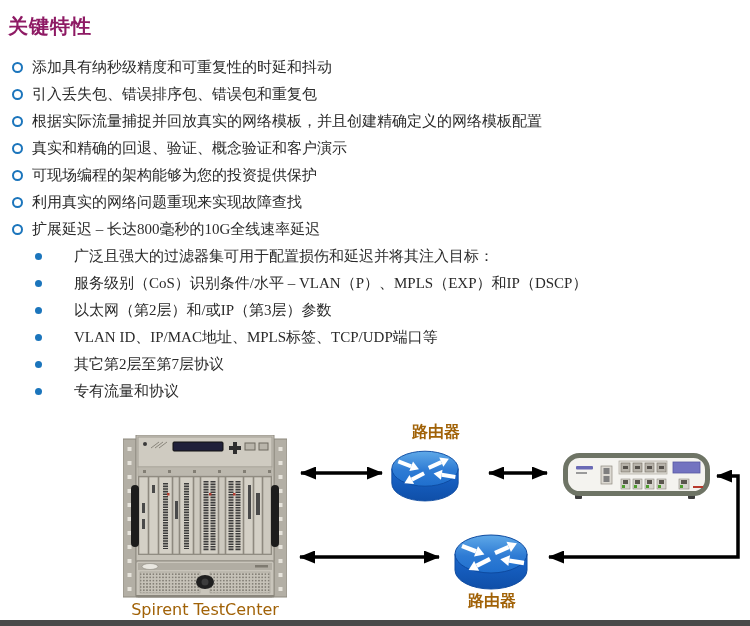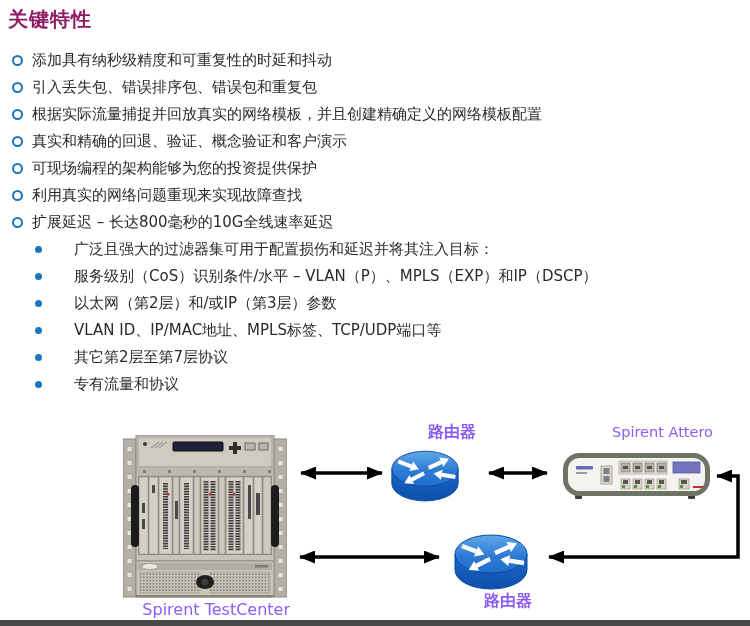--- a/index.html
+++ b/index.html
@@ -2,37 +2,37 @@
 <html><head>
 <meta charset="utf-8">
 <style>
   html,body{margin:0;padding:0;}
   body{
     width:750px;height:626px;position:relative;background:#ffffff;
     font-family:"DejaVu Sans","Liberation Sans",sans-serif;
     color:#2a2a2a;overflow:hidden;
   }
   
-  .features{position:absolute;top:7px;left:8px;right:4px;}
+  .features{position:absolute;top:14px;left:8px;right:4px;font-family:Liberation Serif, serif;}
   .page-title{
     font-size:20px;line-height:24px;font-weight:bold;margin:0;
     color:#8E1A64;letter-spacing:1px;
   }
   ul{list-style:none;margin:16px 0 0 0;padding:0;}
   li{display:flex;align-items:center;height:27px;font-size:15px;color:#2a2a2a;}
   .ring{
     flex:none;width:7px;height:7px;border:2.5px solid #1B75BC;border-radius:50%;
     margin-left:4px;margin-right:9px;background:#fff;
   }
   li.sub{padding-left:27px;gap:17px;}
   .dot{flex:none;width:7px;height:7px;background:#1B75BC;border-radius:50%;margin-right:15px;}
   
   .diagram{position:absolute;left:0;top:415px;width:750px;height:211px;}
   .diagram .abs{position:absolute;}
-  .dev-label{position:absolute;text-align:right;color:#8b5cf6;}
+  .dev-label{position:absolute;text-align:center;color:#a16207;}
   .lbl-router{font-size:16px;font-weight:bold;}
   .lbl-en{font-size:14.5px;font-weight:normal;}
   .lbl-tc{font-size:16px;}
   .arrow-layer{position:absolute;left:0;top:0;width:750px;height:211px;pointer-events:none;}
   
   .page-divider{position:absolute;left:0;top:620px;width:750px;height:6px;background:#4a4a4a;}
   .defs-only{position:absolute;width:0;height:0;}
 </style>
 </head>
 <body>
@@ -234,18 +234,17 @@
   </svg>
 
   <svg class="arrow-layer">
     <line x1="301" y1="58" x2="382" y2="58" stroke="#000" stroke-width="3.5" marker-start="url(#ah)" marker-end="url(#ah)"></line>
     <line x1="489" y1="58" x2="547" y2="58" stroke="#000" stroke-width="3.5" marker-start="url(#ah)" marker-end="url(#ah)"></line>
     <line x1="300" y1="142" x2="439" y2="142" stroke="#000" stroke-width="3.5" marker-start="url(#ah)" marker-end="url(#ah)"></line>
     <polyline points="549,142 738,142 738,61 717,61" fill="none" stroke="#000" stroke-width="3.5" marker-start="url(#ah)" marker-end="url(#ah)"></polyline>
   </svg>
 
   <div class="dev-label lbl-router" style="left:396px;top:7px;width:80px;">路由器</div>
-  <div class="dev-label lbl-en" style="left:563px;top:9px;width:150px;">Spirent Attero</div>
   <div class="dev-label lbl-tc" style="left:120px;top:185px;width:170px;">Spirent TestCenter</div>
   <div class="dev-label lbl-router" style="left:452px;top:176px;width:80px;">路由器</div>
 </div>
 
 <div class="page-divider"></div>
 
 </body></html>

